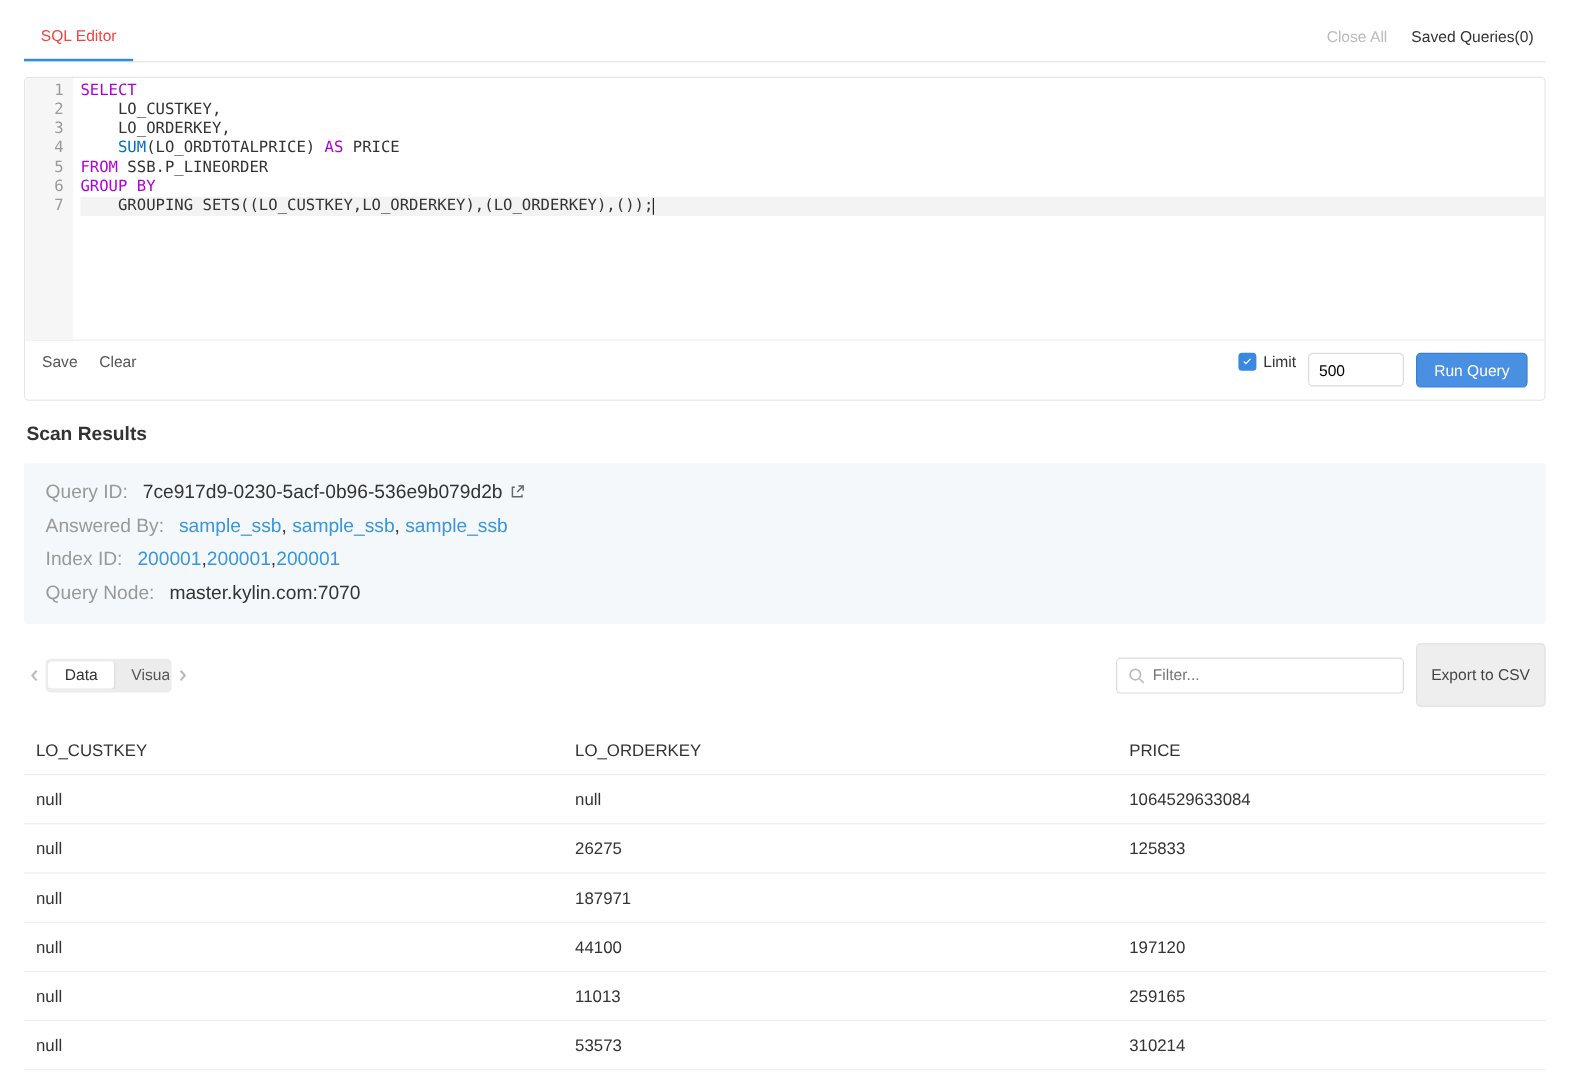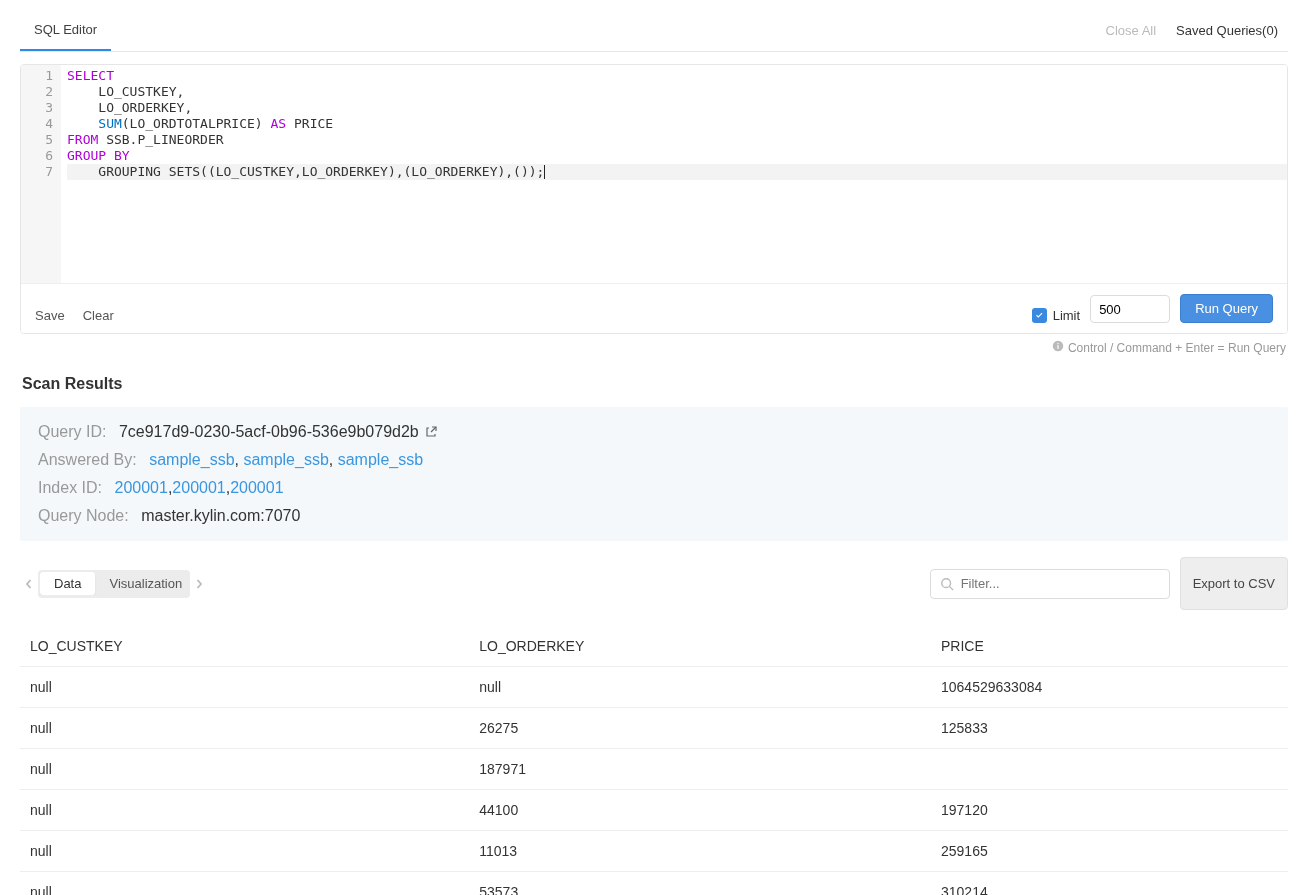--- a/index.html
+++ b/index.html
@@ -2,38 +2,38 @@
 <html><head>
   <meta charset="utf-8">
   <style>
     * { box-sizing: border-box; margin: 0; padding: 0; }
     body { font-family: -apple-system, BlinkMacSystemFont, "Segoe UI", Arial, sans-serif; color: #333; background: #fff; font-size: 13px; }
     .page { padding: 0 20px 20px 20px; }
 
     
     .top-tabs { display: flex; align-items: center; border-bottom: 1px solid #e6e6e6; margin: 10px 0 0 0; }
     .top-tab { padding: 12px 14px; color: #333; cursor: pointer; border-bottom: 2px solid transparent; }
-    .top-tab.active { color: #404040; border-bottom-color: #2e8ae6; }
+    .top-tab.active { color: #ef4444; border-bottom-color: #2e8ae6; }
     .top-tabs .spacer { flex: 1; }
     .top-link { padding: 12px 10px; cursor: pointer; color: #333; }
     .top-link.disabled { color: #bbb; cursor: default; }
 
     
     .card { border: 1px solid #e6e6e6; border-radius: 4px; margin-top: 12px; overflow: hidden; }
     .editor { display: flex; min-height: 218px; background: #fff; }
     .gutter { background: #f6f6f6; color: #999; text-align: right; padding: 3px 8px 3px 12px; font-family: "Consolas", "Menlo", monospace; font-size: 13px; line-height: 16px; user-select: none; min-width: 40px; }
     .gutter div { height: 16px; }
     .code { flex: 1; padding: 3px 6px; font-family: "Consolas", "Menlo", monospace; font-size: 13px; line-height: 16px; white-space: pre; position: relative; overflow-x: auto; }
     .code .line { height: 16px; }
     .line.highlight { background: #f3f3f3; margin-right: -6px; padding-right: 6px; }
     .kw { color: #af00db; }
     .fn { color: #0070c1; }
     .cursor { border-left: 1px solid #222; display: inline-block; height: 14px; vertical-align: text-bottom; }
 
-    .editor-footer { display: flex; align-items: flex-end; padding: 10px 14px; border-top: 1px solid #eee; background: #fff; }
+    .editor-footer { display: flex; align-items: flex-start; padding: 10px 14px; border-top: 1px solid #eee; background: #fff; }
     .txtbtn { color: #555; margin-right: 18px; cursor: pointer; }
     .editor-footer .spacer { flex: 1; }
     .chk { width: 15px; height: 15px; border-radius: 3px; background: #3a89e0; display: inline-flex; align-items: center; justify-content: center; margin-right: 6px; cursor: pointer; }
     .chk svg { width: 11px; height: 11px; fill: #fff; }
     .chk-lbl { color: #333; margin-right: 10px; }
     .limit-input { width: 80px; height: 28px; border: 1px solid #dcdcdc; border-radius: 4px; padding: 0 8px; font-size: 13px; margin-right: 10px; }
     .btn-primary { background: #4a90e2; color: #fff; border: 1px solid #3a7fcf; border-radius: 4px; padding: 6px 14px; cursor: pointer; font-size: 13px; }
 
     .hint { text-align: right; color: #999; font-size: 12px; margin: 6px 2px 0 0; display: flex; justify-content: flex-end; align-items: center; gap: 4px; }
     .hint svg { width: 12px; height: 12px; fill: #bbb; }
@@ -48,21 +48,21 @@
     .meta-label { color: #999; margin-right: 8px; }
     .meta-val { color: #333; }
     .meta-link { color: #3a96df; cursor: pointer; }
     .ext-icon { display: inline-flex; width: 12px; height: 12px; vertical-align: -1px; margin-left: 2px; cursor: pointer; }
     .ext-icon svg { width: 12px; height: 12px; fill: none; stroke: #666; stroke-width: 1.2; }
 
     
     .result-bar { display: flex; align-items: center; margin-top: 16px; }
     .pager-arrow { width: 18px; height: 28px; display: inline-flex; align-items: center; justify-content: center; color: #bbb; cursor: pointer; }
     .pager-arrow svg { width: 10px; height: 10px; stroke: #bbb; fill: none; stroke-width: 1.8; }
-    .result-tabs { display: inline-flex; background: #ececec; border-radius: 4px; padding: 2px; align-items: center; overflow: hidden; width: 152px; height: 28px; }
+    .result-tabs { display: inline-flex; background: #ececec; border-radius: 4px; padding: 2px; align-items: center; overflow: hidden; width: 105px; height: 28px; }
     .result-tabs-inner { display: inline-flex; flex-wrap: nowrap; overflow: hidden; }
     .result-tab { padding: 4px 14px; font-size: 13px; color: #555; cursor: pointer; white-space: nowrap; }
     .result-tab.active { background: #fff; border-radius: 3px; color: #333; box-shadow: 0 1px 2px rgba(0,0,0,0.08); }
     .result-bar .spacer { flex: 1; }
     .filter-wrap { position: relative; width: 240px; margin-right: 10px; }
     .filter-wrap svg { position: absolute; left: 10px; top: 8px; width: 14px; height: 14px; stroke: #bbb; fill: none; stroke-width: 1.6; }
     .filter-input { width: 100%; height: 30px; border: 1px solid #dcdcdc; border-radius: 4px; padding: 0 10px 0 30px; font-size: 13px; }
     .btn-secondary { background: #eee; color: #444; border: 1px solid #e0e0e0; border-radius: 4px; padding: 18px 12px; cursor: pointer; font-size: 13px; }
 
     
@@ -107,28 +107,20 @@
         <svg viewBox="0 0 16 16">
             <path d="M6.2 11.2 3 8l1.1-1.1 2.1 2.1 5-5L12.3 5z"></path>
           </svg>
       </span>
       <span class="chk-lbl">Limit</span>
       <input class="limit-input" value="500" style="">
       <button class="btn-primary">Run Query</button>
     </div>
   </div>
 
-  <div class="hint">
-    <span><svg viewBox="0 0 16 16">
-          <circle cx="8" cy="8" r="7"></circle>
-          <rect x="7.2" y="6.8" width="1.6" height="5" fill="#fff"></rect>
-          <rect x="7.2" y="4" width="1.6" height="1.6" fill="#fff"></rect>
-        </svg></span>
-    <span>Control / Command + Enter = Run Query</span>
-  </div>
 
   <div class="section-title">Scan Results</div>
 
   <div class="meta-card">
     <div class="meta-col">
       <div class="meta-row">
         <span class="meta-label">Query ID:</span>
         <span class="meta-val">7ce917d9-0230-5acf-0b96-536e9b079d2b</span>
         <span class="ext-icon">
           <svg viewBox="0 0 12 12">

